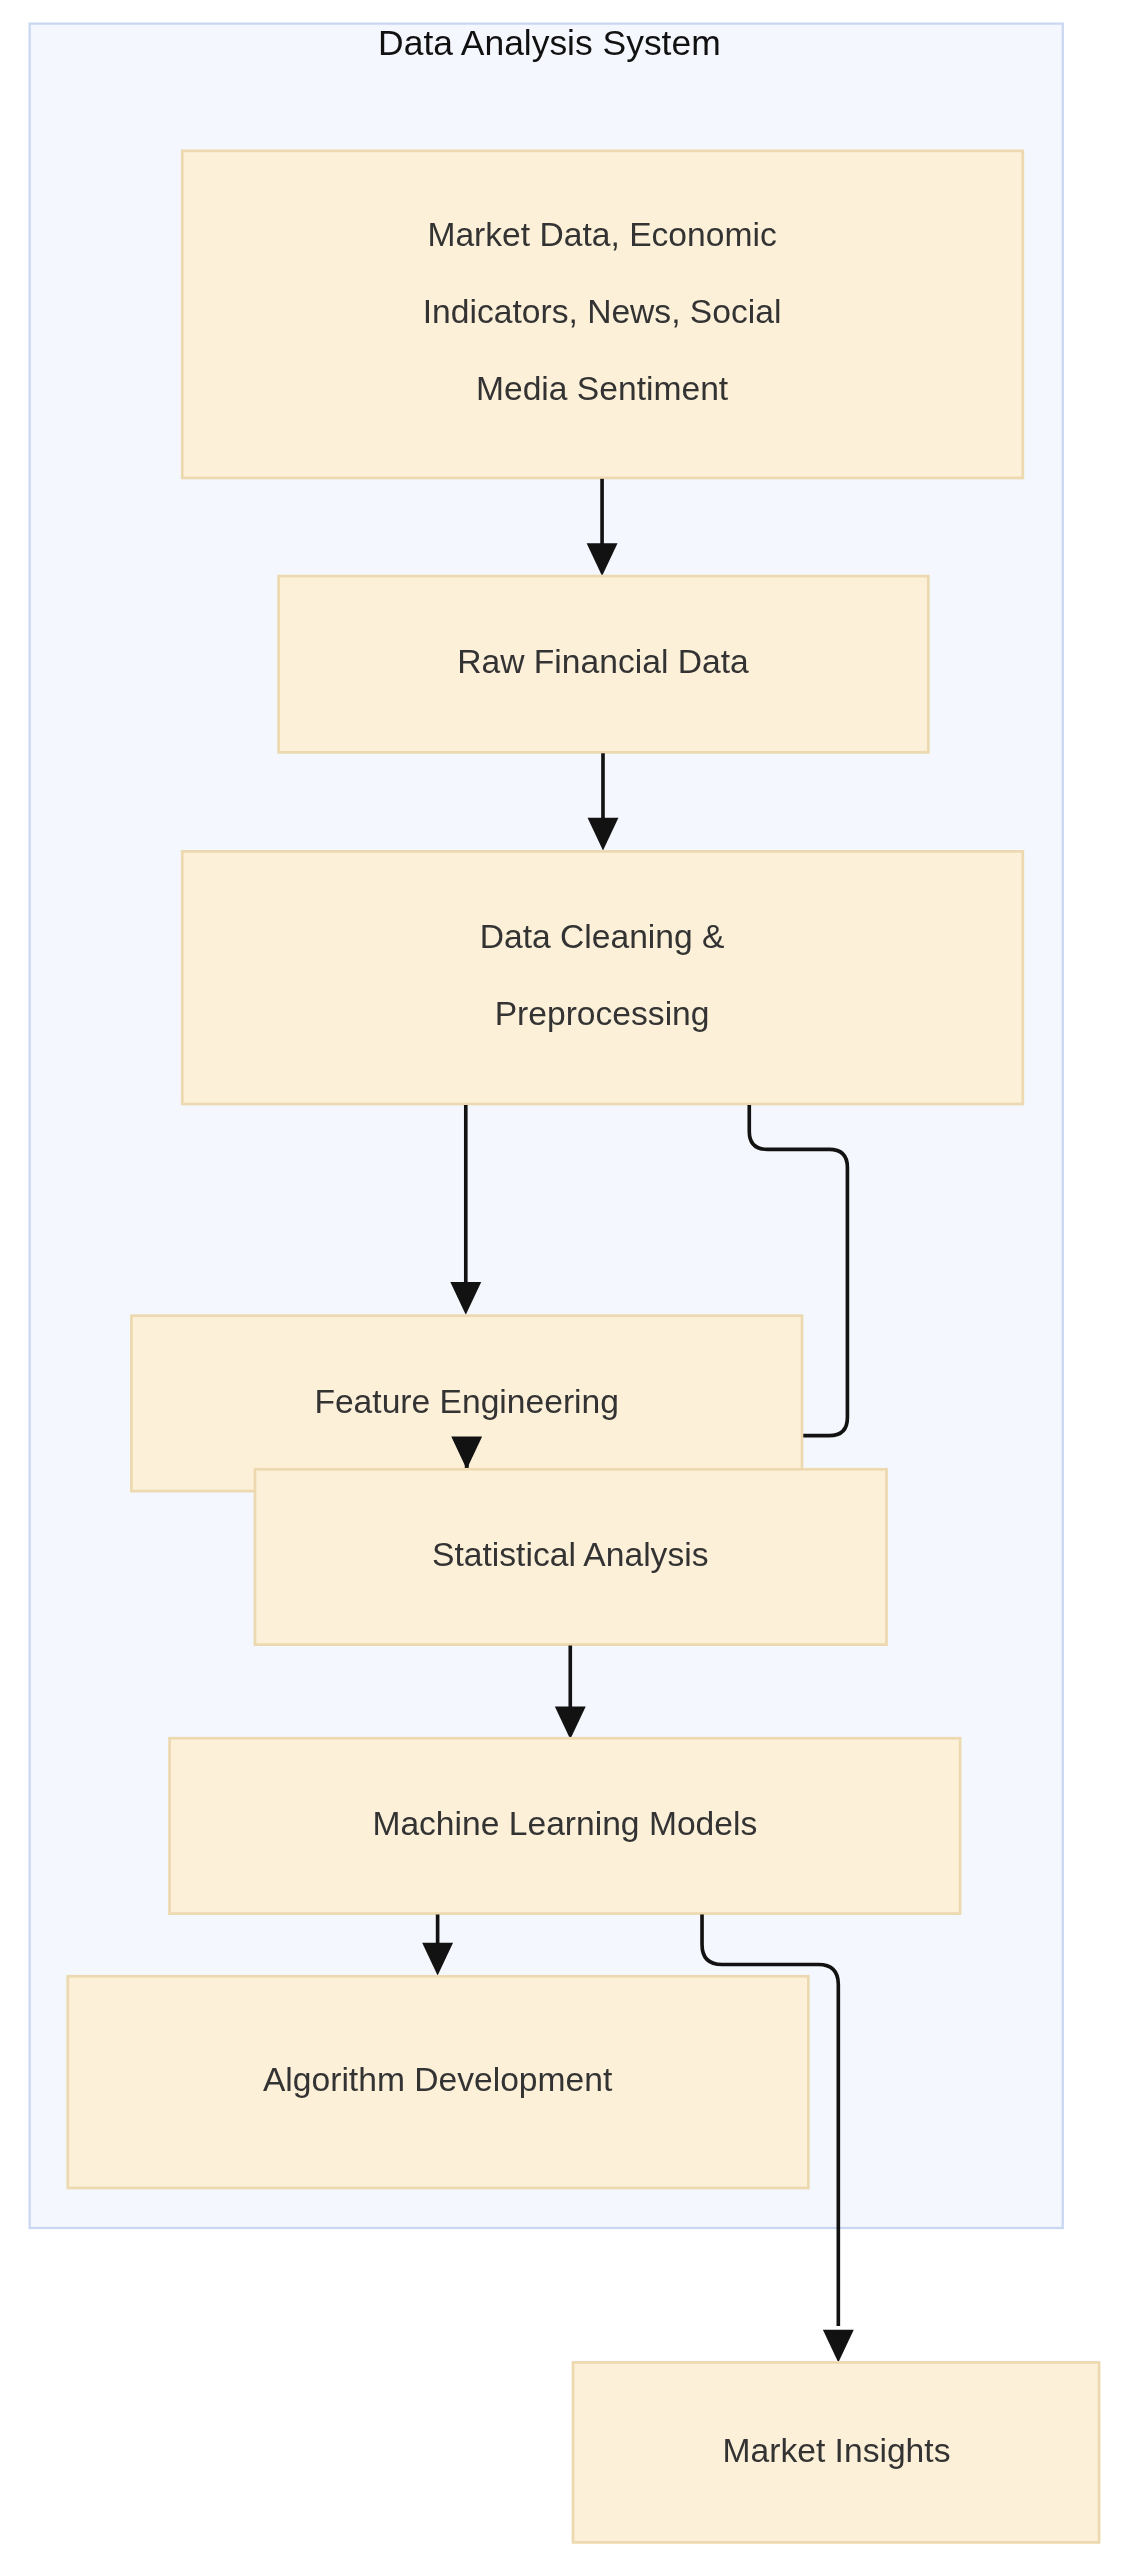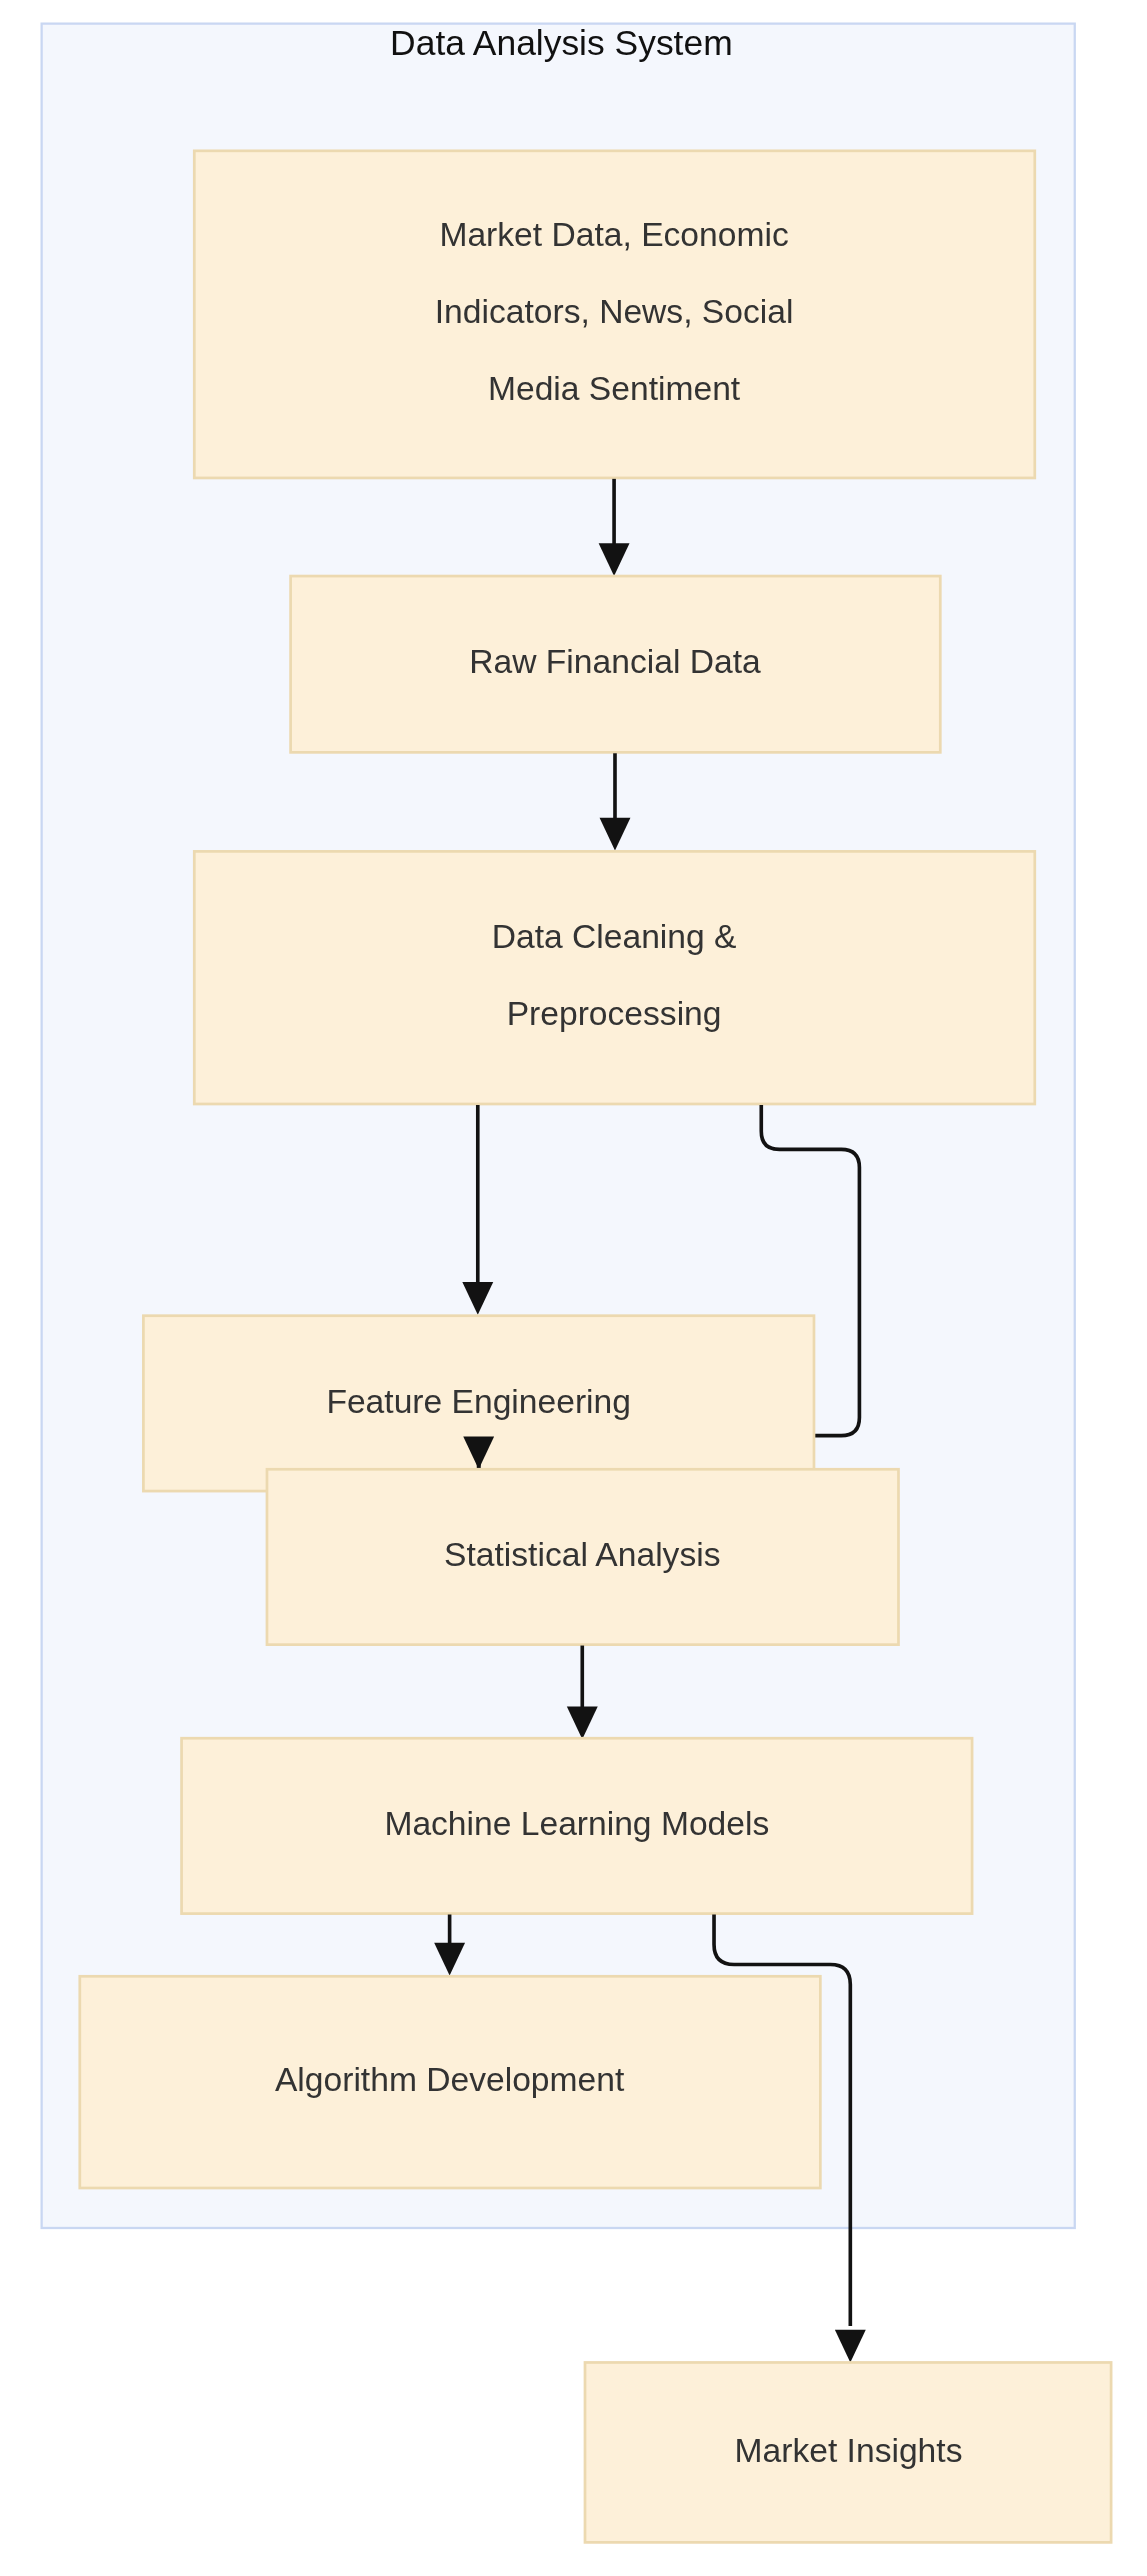--- a/index.html
+++ b/index.html
@@ -9,21 +9,21 @@
   }
   body {
     width: 1148px;
     height: 2576px;
     font-family: "Liberation Sans", sans-serif;
     position: relative;
     overflow: hidden;
   }
   #diagram-root {
     position: absolute;
-    left: 16px; top: 0;
+    left: 4px; top: 0;
     width: 928px;
     height: 2576px;
   }
   svg.flowchart {
     position: absolute;
     left: 0; top: 0;
     width: 1148px;
     height: 2576px;
     display: block;
   }

